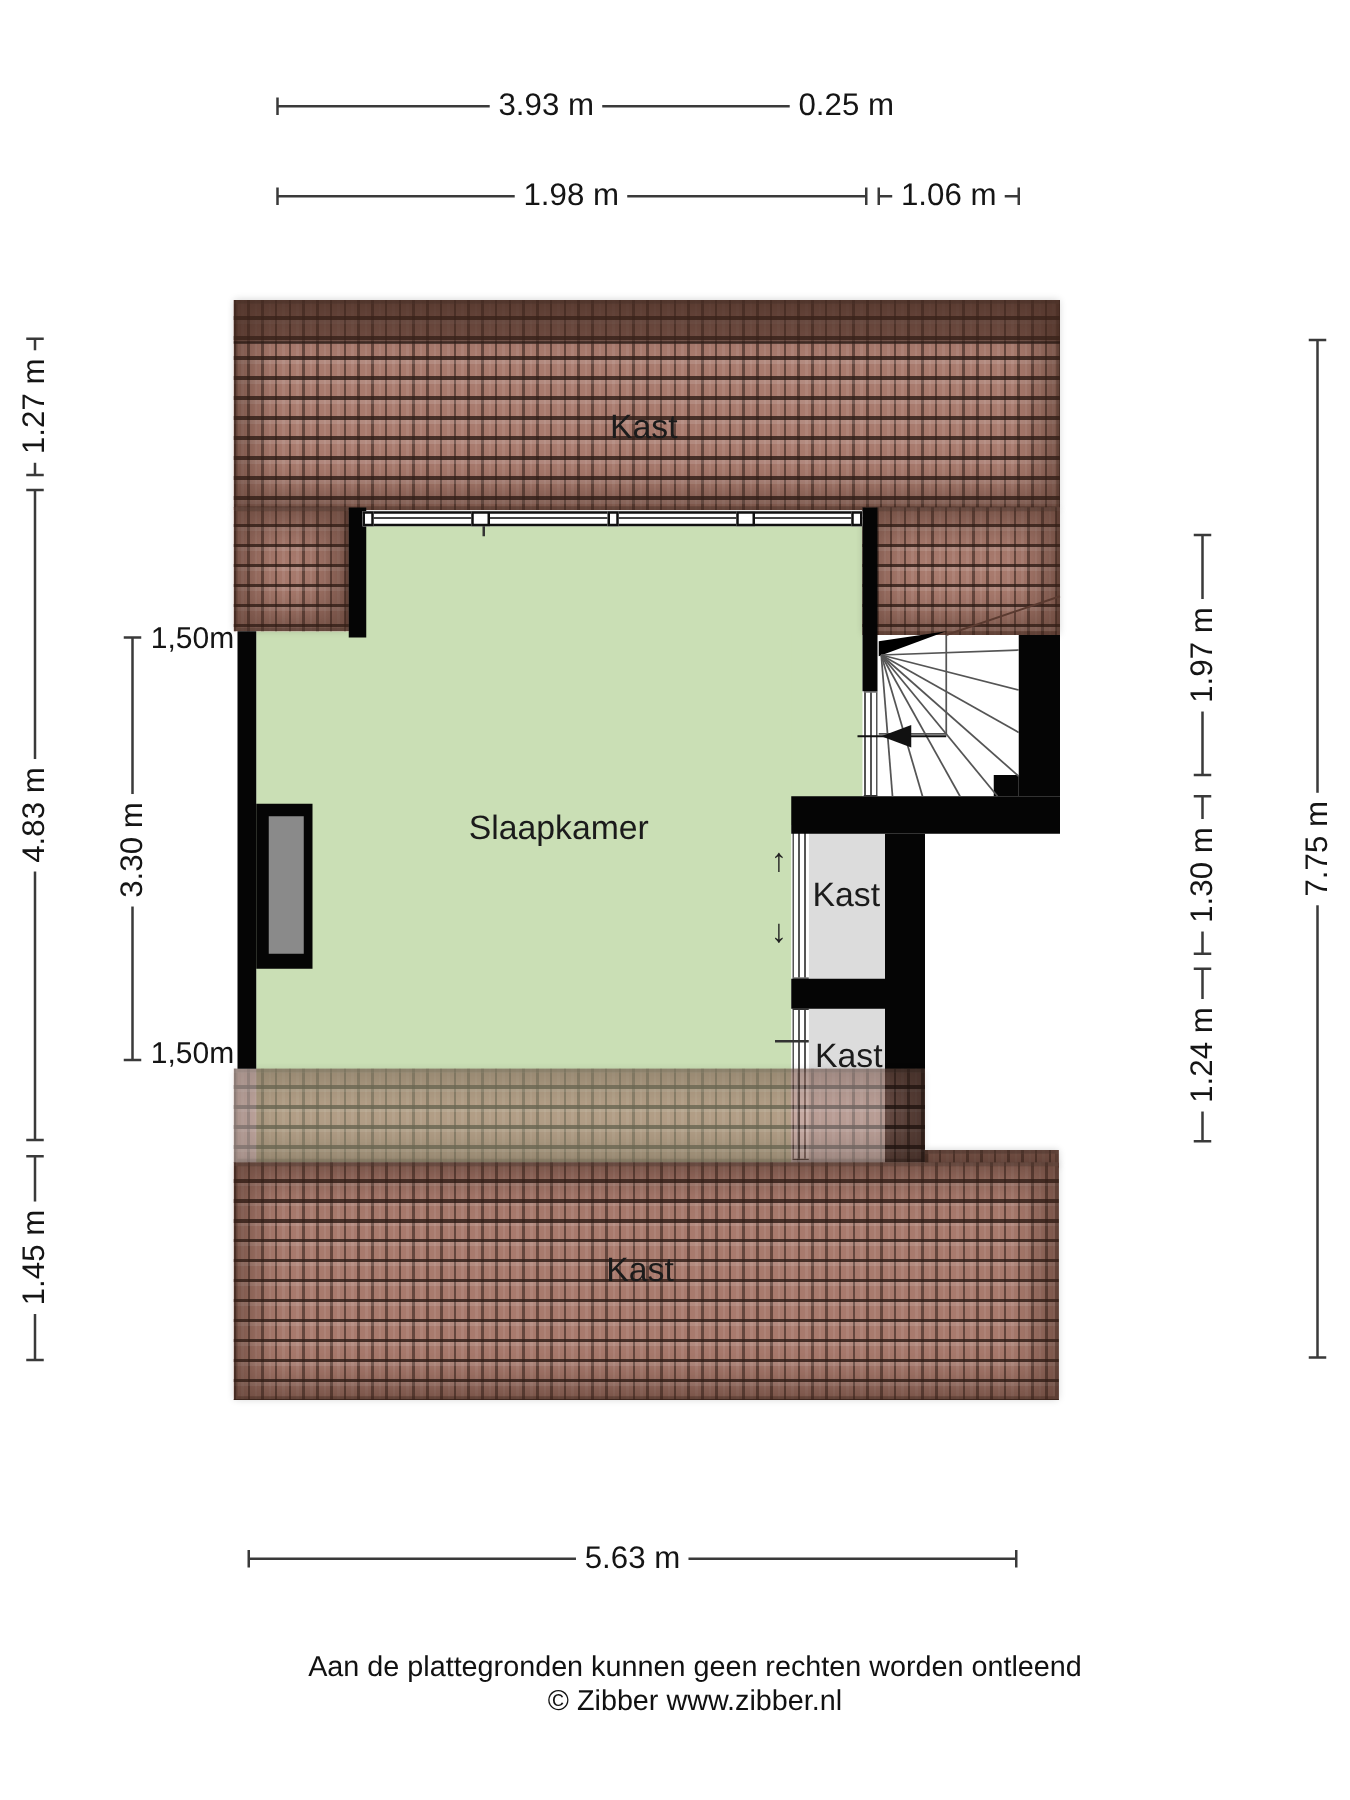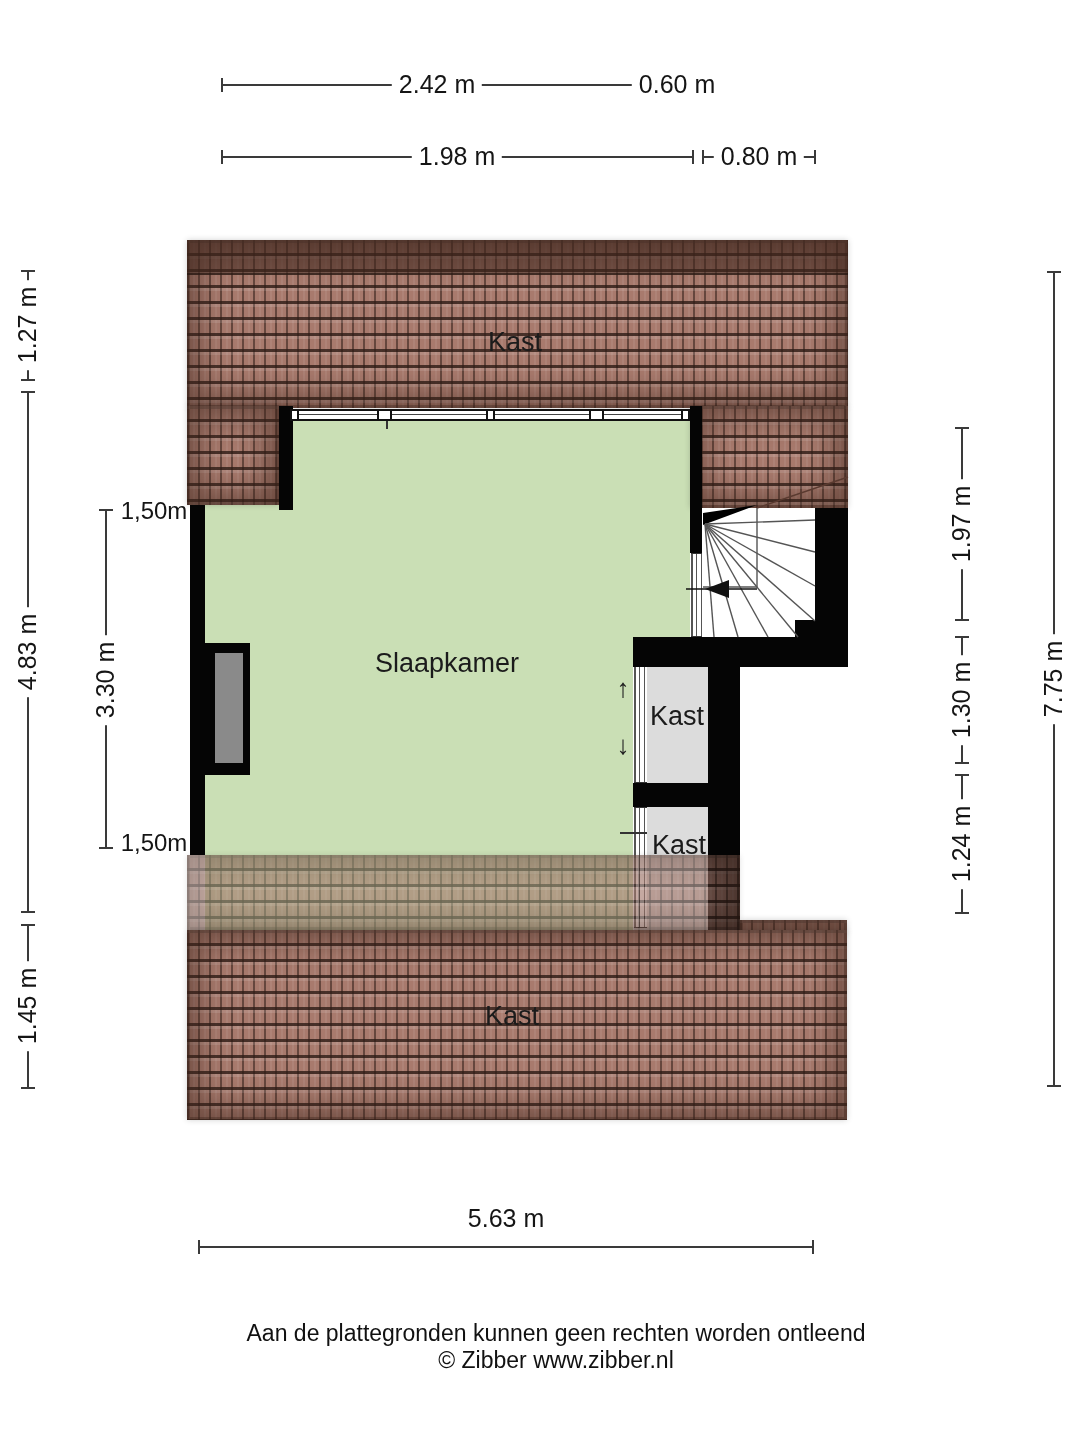--- a/index.html
+++ b/index.html
@@ -135,31 +135,31 @@
   <div class="slide-arrow" style="left:623px;top:745px;">↓</div>
 
   <div class="rlabel" style="left:515px;top:342px;">Kast</div>
   <div class="rlabel" style="left:447px;top:663px;">Slaapkamer</div>
   <div class="rlabel" style="left:677px;top:716px;">Kast</div>
   <div class="rlabel" style="left:679px;top:845px;">Kast</div>
   <div class="rlabel" style="left:512px;top:1016px;">Kast</div>
 
   <div class="tk v" style="left:221px;top:78px;"></div>
   <div class="dl h" style="left:222px;top:84px;width:410px;"></div>
-  <div class="dlabel" style="left:437px;top:85px;">2.42 m</div>
-  <div class="dlabel" style="left:677px;top:85px;">0.60 m</div>
+  <div class="dlabel" style="left:437px;top:85px;">3.93 m</div>
+  <div class="dlabel" style="left:677px;top:85px;">0.25 m</div>
 
   <div class="tk v" style="left:221px;top:150px;"></div>
   <div class="dl h" style="left:222px;top:156px;width:471px;"></div>
   <div class="tk v" style="left:692px;top:150px;"></div>
   <div class="dlabel" style="left:457px;top:157px;">1.98 m</div>
   <div class="tk v" style="left:702px;top:150px;"></div>
   <div class="dl h" style="left:703px;top:156px;width:112px;"></div>
   <div class="tk v" style="left:814px;top:150px;"></div>
-  <div class="dlabel" style="left:759px;top:157px;">0.80 m</div>
+  <div class="dlabel" style="left:759px;top:157px;">1.06 m</div>
 
   <div class="tk h" style="left:21px;top:270px;"></div>
   <div class="dl v" style="left:27px;top:271px;height:109px;"></div>
   <div class="tk h" style="left:21px;top:379px;"></div>
   <div class="dlabel rot" style="left:28px;top:325px;">1.27 m</div>
 
   <div class="tk h" style="left:21px;top:391px;"></div>
   <div class="dl v" style="left:27px;top:392px;height:520px;"></div>
   <div class="tk h" style="left:21px;top:911px;"></div>
   <div class="dlabel rot" style="left:28px;top:652px;">4.83 m</div>
@@ -192,18 +192,18 @@
   <div class="dlabel rot" style="left:962px;top:844px;">1.24 m</div>
 
   <div class="tk h" style="left:1047px;top:271px;"></div>
   <div class="dl v" style="left:1053px;top:272px;height:814px;"></div>
   <div class="tk h" style="left:1047px;top:1085px;"></div>
   <div class="dlabel rot" style="left:1054px;top:679px;">7.75 m</div>
 
   <div class="tk v" style="left:198px;top:1240px;"></div>
   <div class="dl h" style="left:199px;top:1246px;width:614px;"></div>
   <div class="tk v" style="left:812px;top:1240px;"></div>
-  <div class="dlabel" style="left:506px;top:1219px;">5.63 m</div>
+  <div class="dlabel" style="left:506px;top:1247px;">5.63 m</div>
 
   <div class="footer-line" style="left:16px;top:1320px;">Aan de plattegronden kunnen geen rechten worden ontleend</div>
   <div class="footer-line" style="left:16px;top:1347px;">© Zibber www.zibber.nl</div>
 
 </div>
 
 </body></html>

